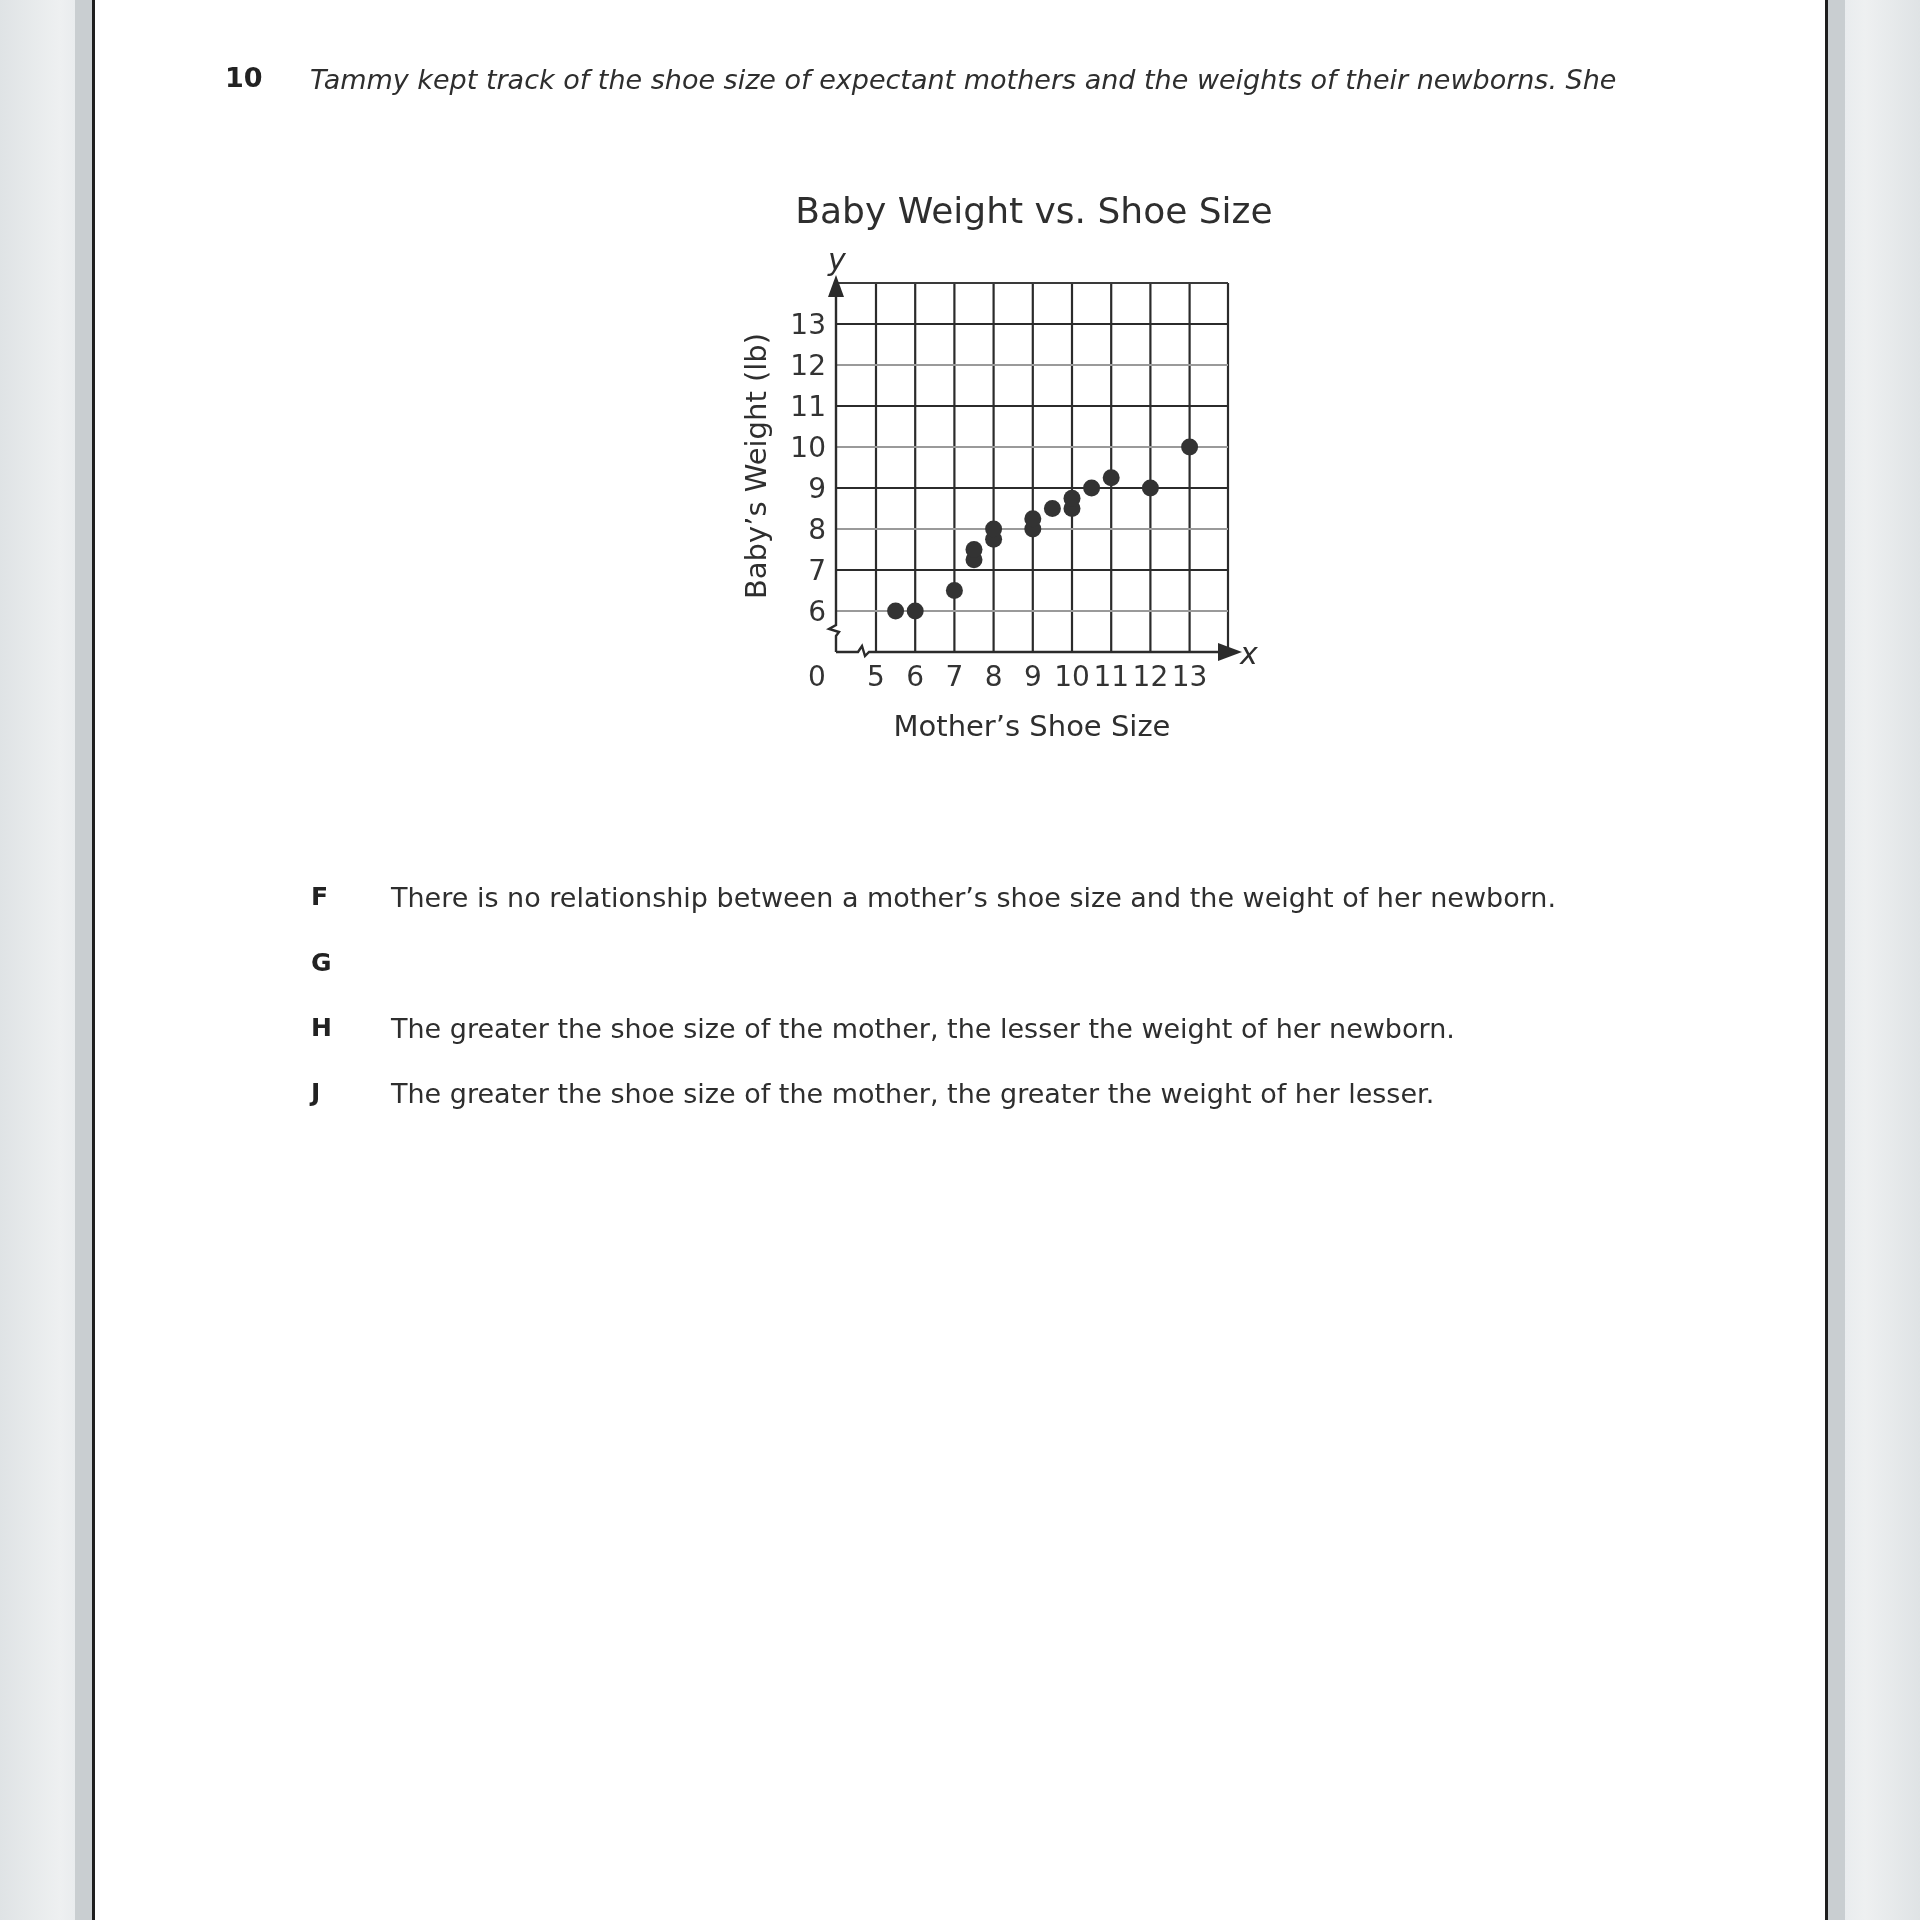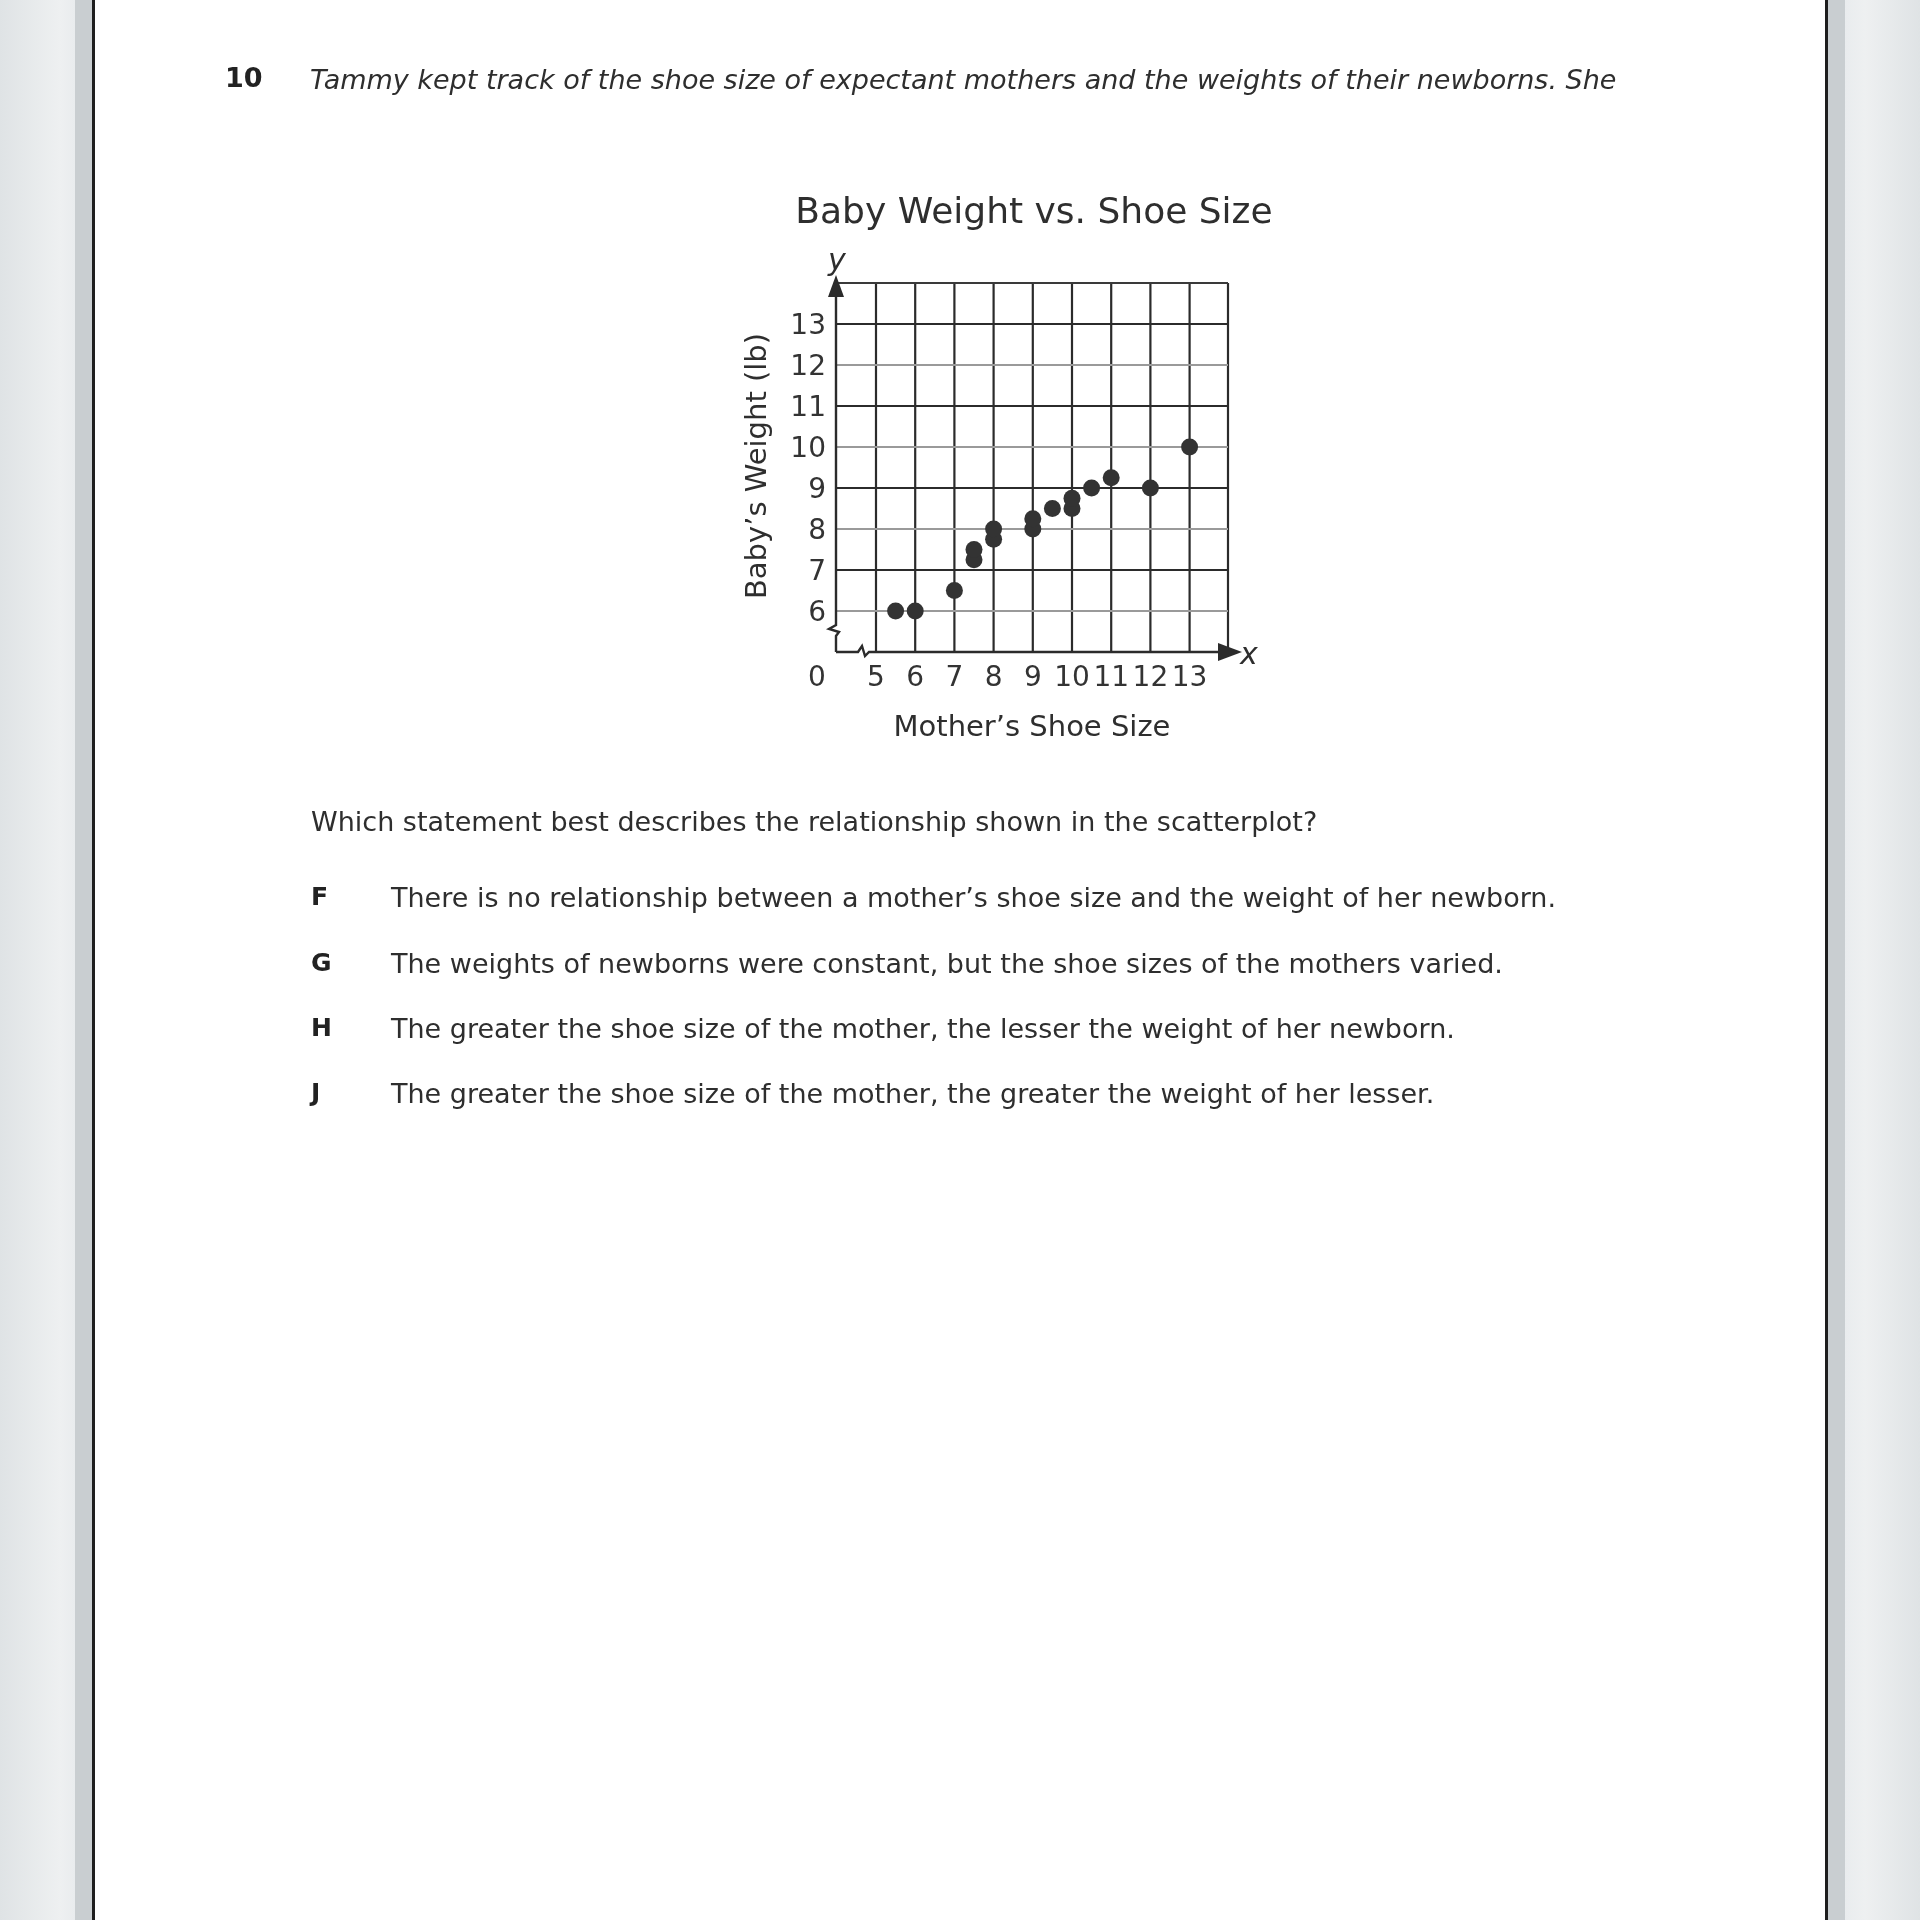--- a/index.html
+++ b/index.html
@@ -37,26 +37,24 @@
 <div class="side-right"></div>
 <div class="strip-left"></div>
 <div class="strip-right"></div>
 
 <div class="page">
   <div class="abs qnum">10</div>
   <div class="abs stem">
     <div>Tammy kept track of the shoe size of expectant mothers and the weights of their newborns. She</div>
   </div>
 
-  <div class="abs prompt">Which statement best describes the relationship shown in the scatterplot?</div>
 
   <div class="abs opt-letter" style="top:882px">F</div>
   <div class="abs opt-text" style="top:882px">There is no relationship between a mother’s shoe size and the weight of her newborn.</div>
   <div class="abs opt-letter" style="top:948px">G</div>
-  <div class="abs opt-text" style="top:948px">The weights of newborns were constant, but the shoe sizes of the mothers varied.</div>
   <div class="abs opt-letter" style="top:1013px">H</div>
   <div class="abs opt-text" style="top:1013px">The greater the shoe size of the mother, the lesser the weight of her newborn.</div>
   <div class="abs opt-letter" style="top:1078px">J</div>
   <div class="abs opt-text" style="top:1078px">The greater the shoe size of the mother, the greater the weight of her lesser.</div>
 </div>
 
 <svg class="chart" width="1920" height="1920">
   <text class="c-title" x="1034" y="223" text-anchor="middle">Baby Weight vs. Shoe Size</text>
   <text class="c-var" x="837" y="270" text-anchor="middle">y</text>
   <text class="c-var" x="1249" y="664" text-anchor="middle">x</text>

